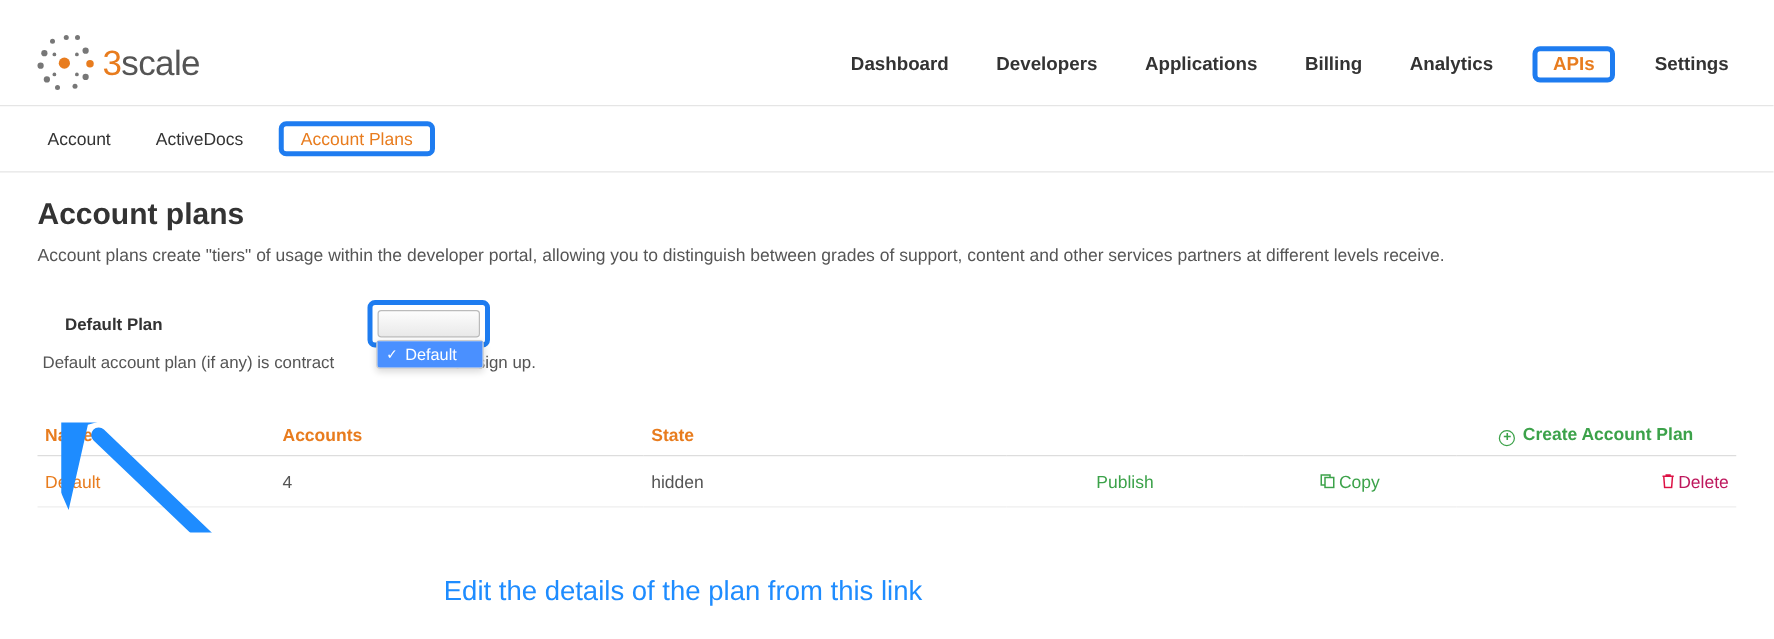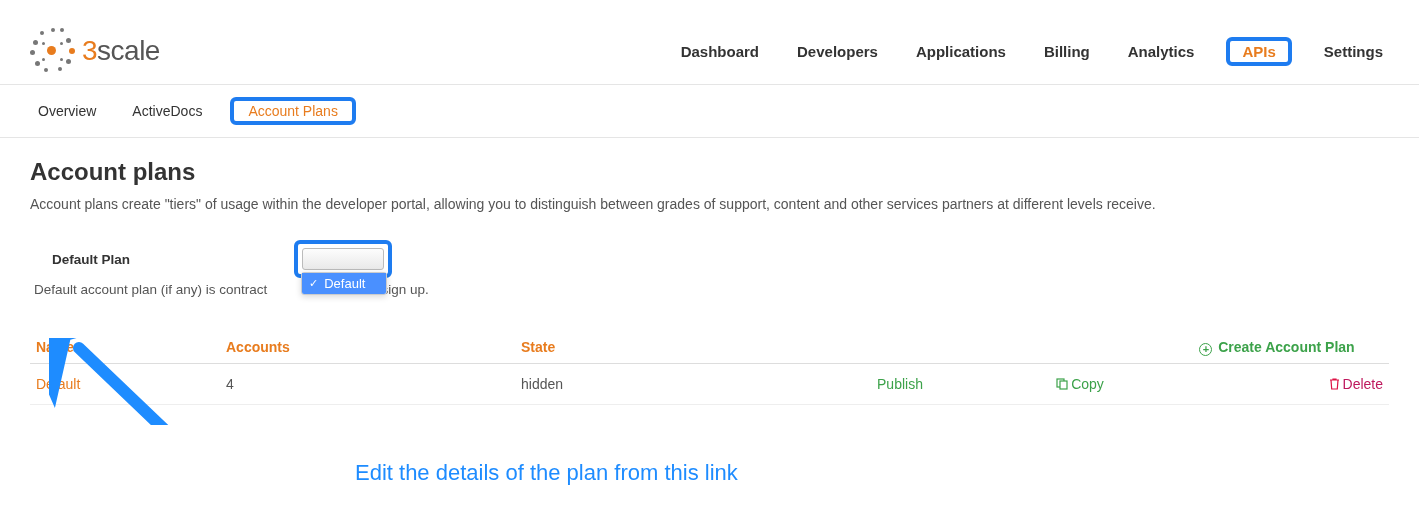--- a/index.html
+++ b/index.html
@@ -253,21 +253,21 @@
     <a>Billing</a>
     <a>Analytics</a>
     <span class="highlight-box">
       <a class="active">APIs</a>
     </span>
     <a>Settings</a>
   </nav>
 </div>
 
 <div class="sub-nav">
-  <a>Overview</a>
+  <a>Account</a>
   <a>ActiveDocs</a>
   <span class="highlight-box">
     <a class="active">Account Plans</a>
   </span>
 </div>
 
 <div class="content">
   <h1>Account plans</h1>
   <p class="description">Account plans create "tiers" of usage within the developer portal, allowing you to distinguish between grades of support, content and other services partners at different levels receive.</p>
 

